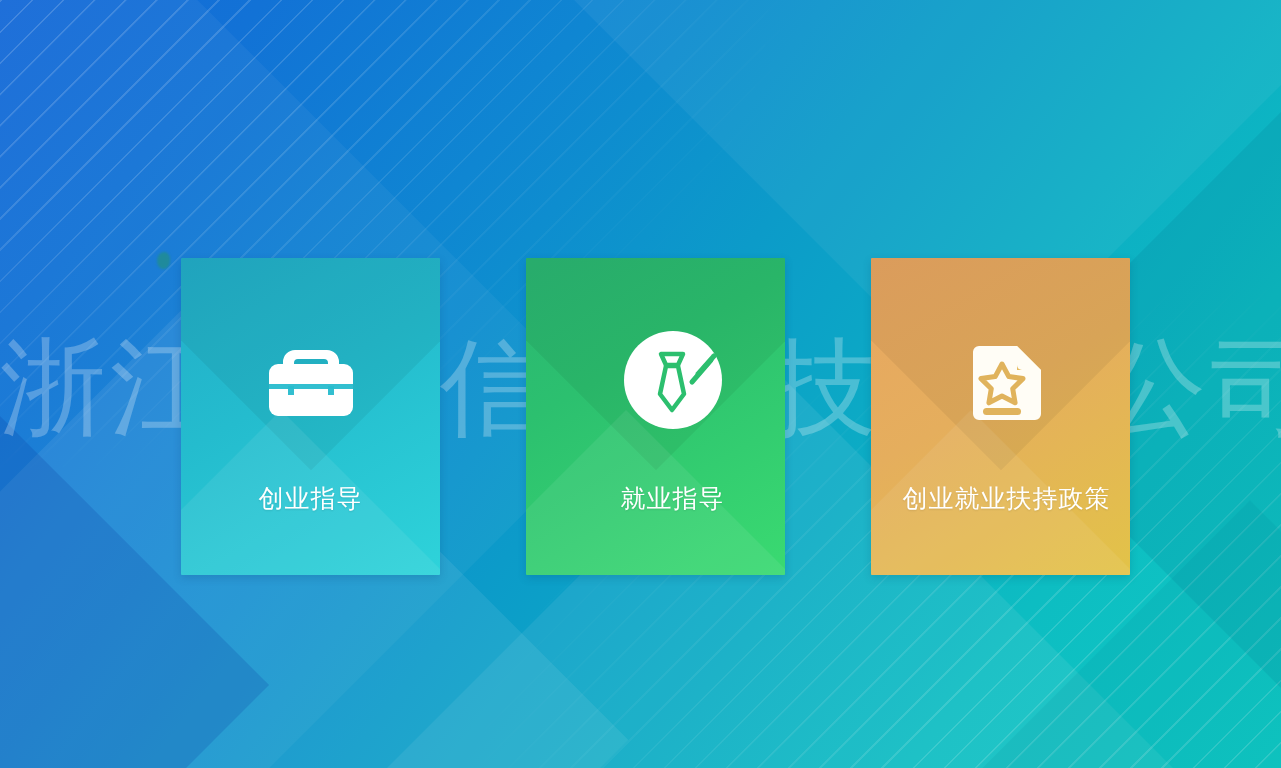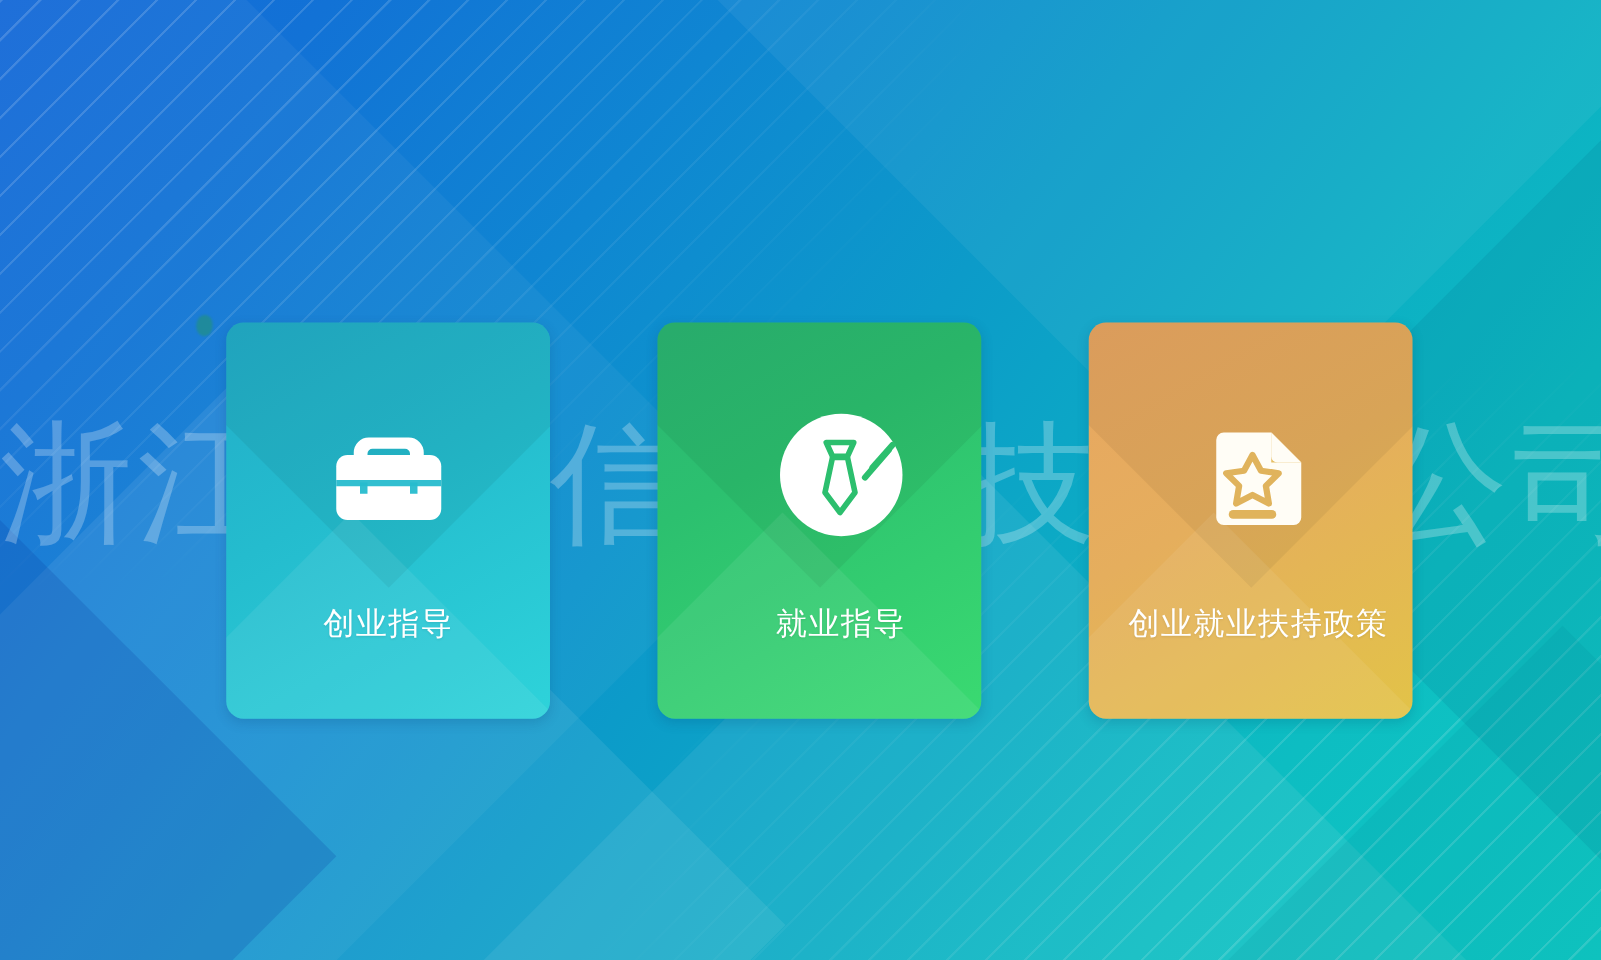--- a/index.html
+++ b/index.html
@@ -118,21 +118,21 @@
   .cards{
     position:absolute;
     left:181px; top:258px;
     width:949px; height:317px;
     display:flex;
     justify-content:space-between;
   }
   .card{
     position:relative;
     width:259px; height:317px;
-    border-radius:14px;
+    border-radius:1px;
     overflow:hidden;
     display:flex;
     flex-direction:column;
     align-items:center;
     box-shadow:0 3px 9px rgba(8,45,95,.17);
     cursor:pointer;
   }
   .card .bevel{ position:absolute; pointer-events:none; }
   
   .card .bevel.chev{

